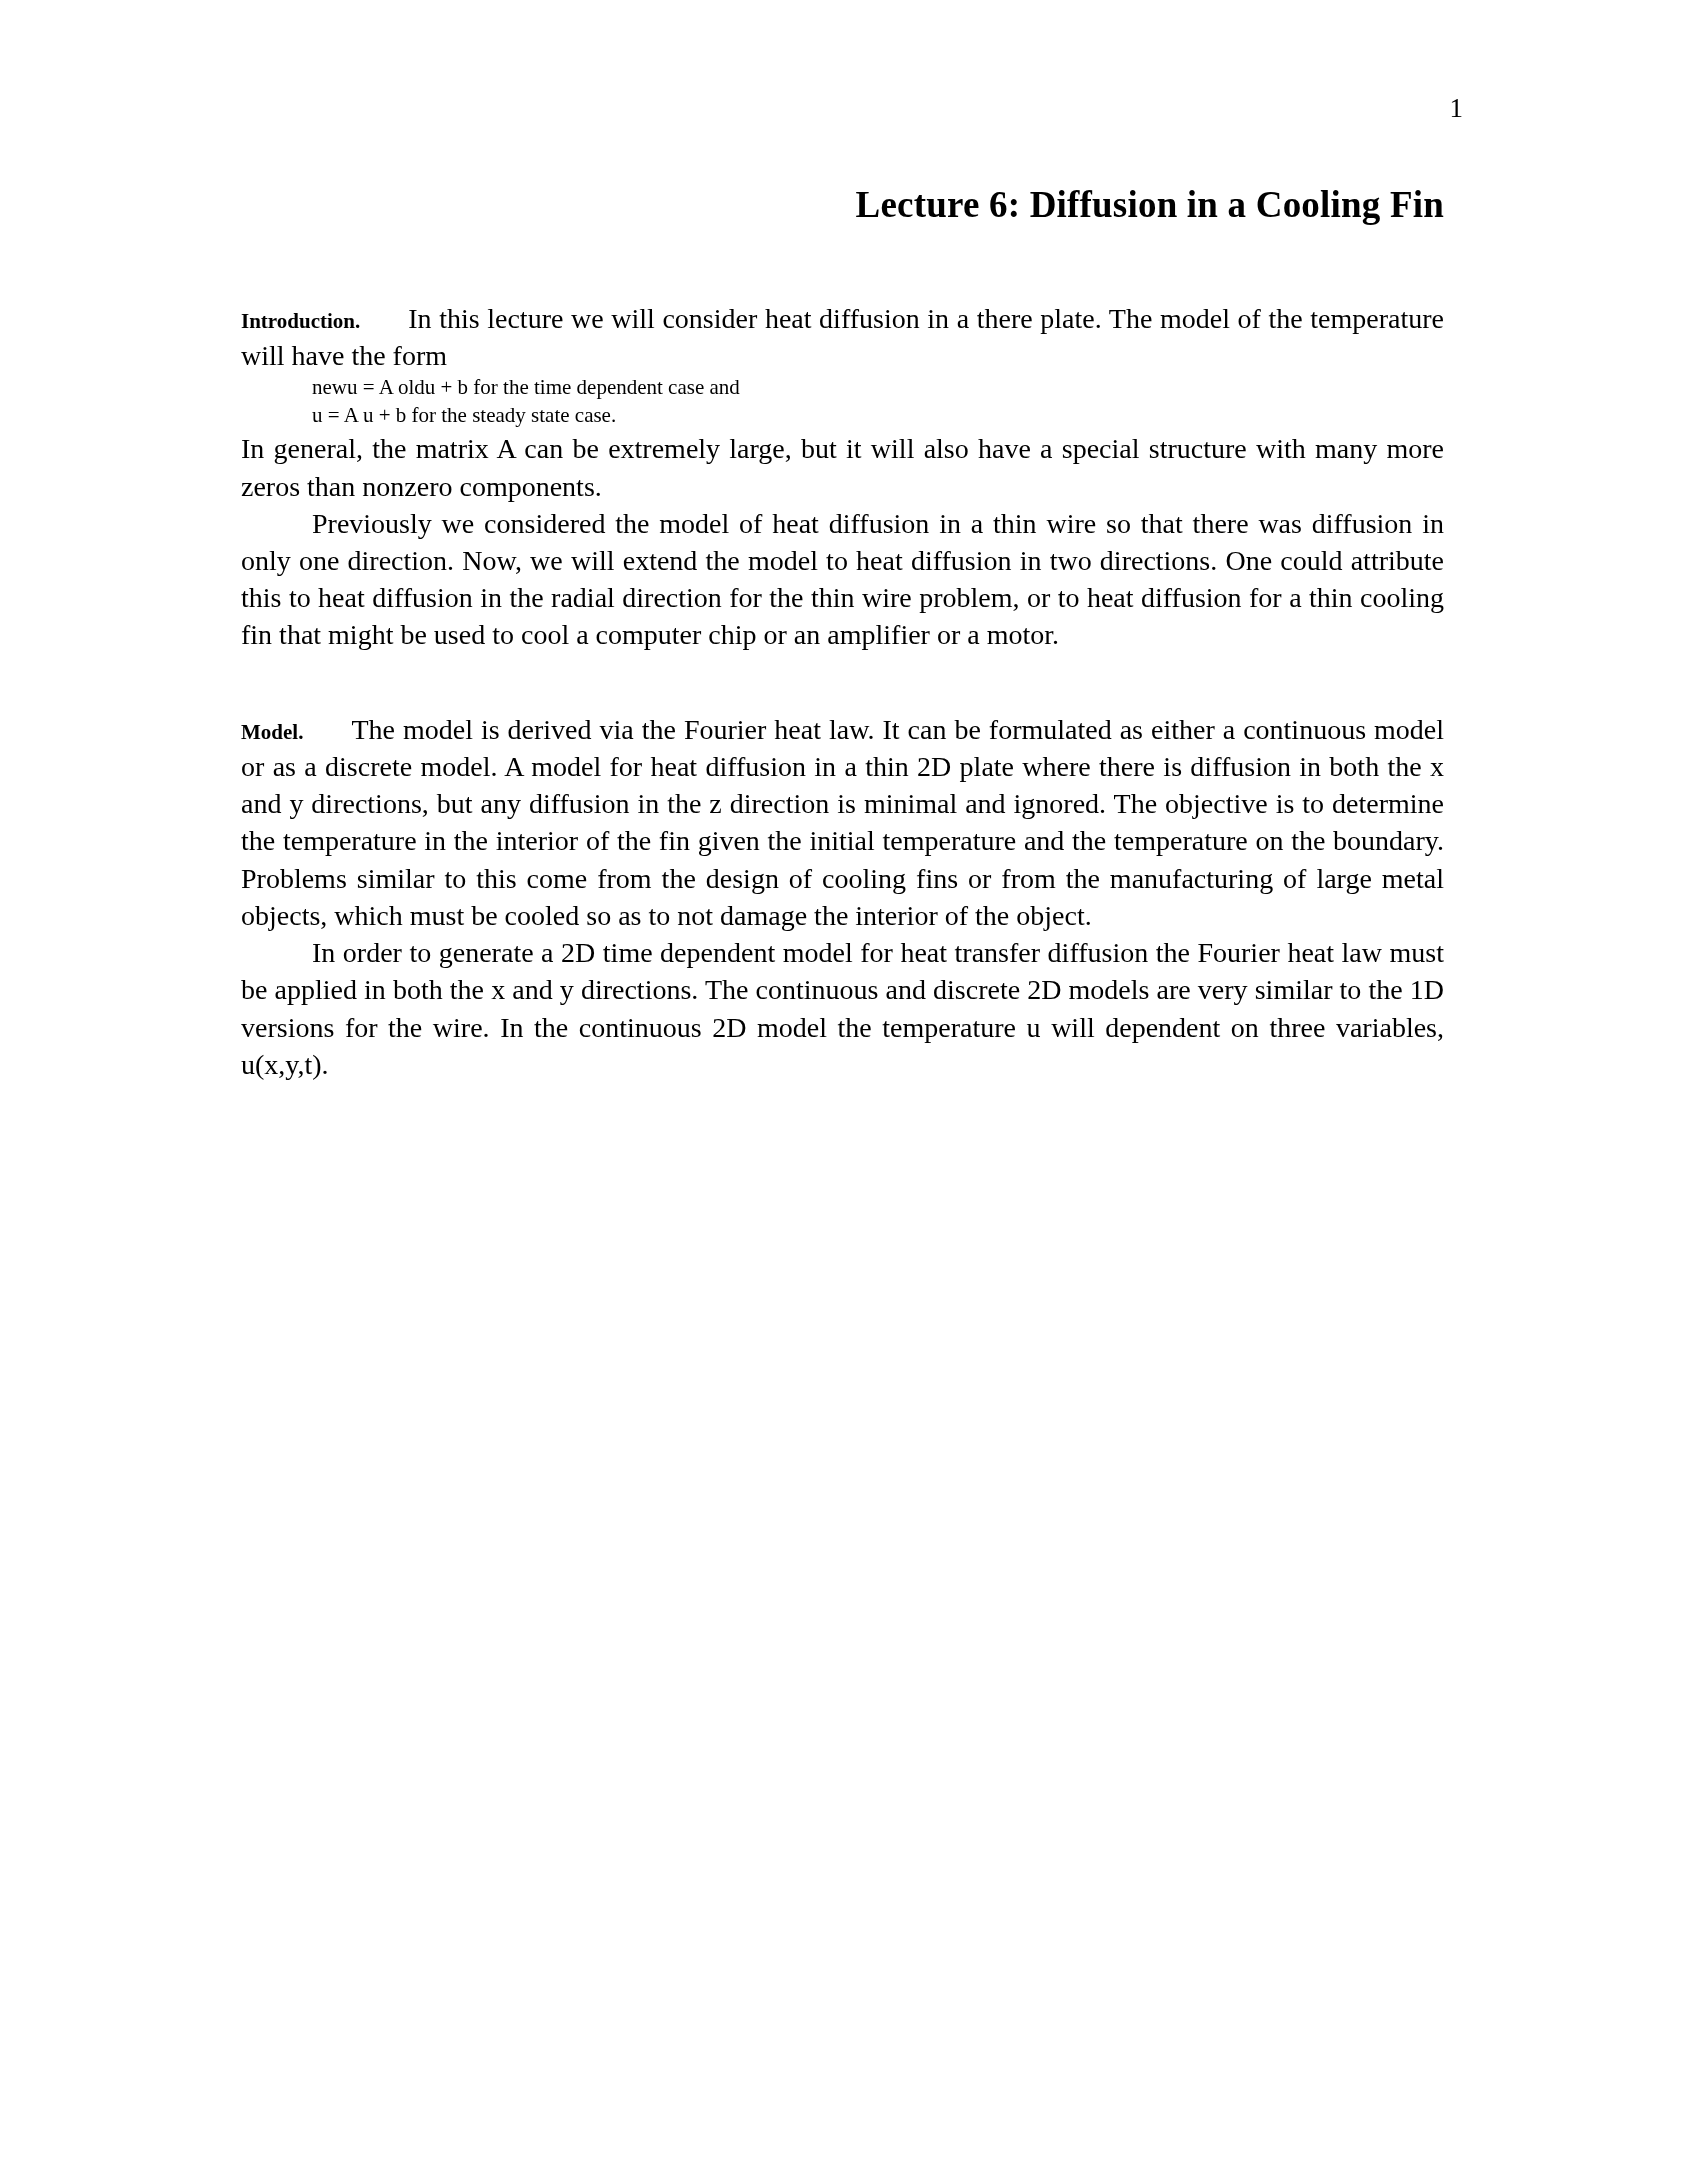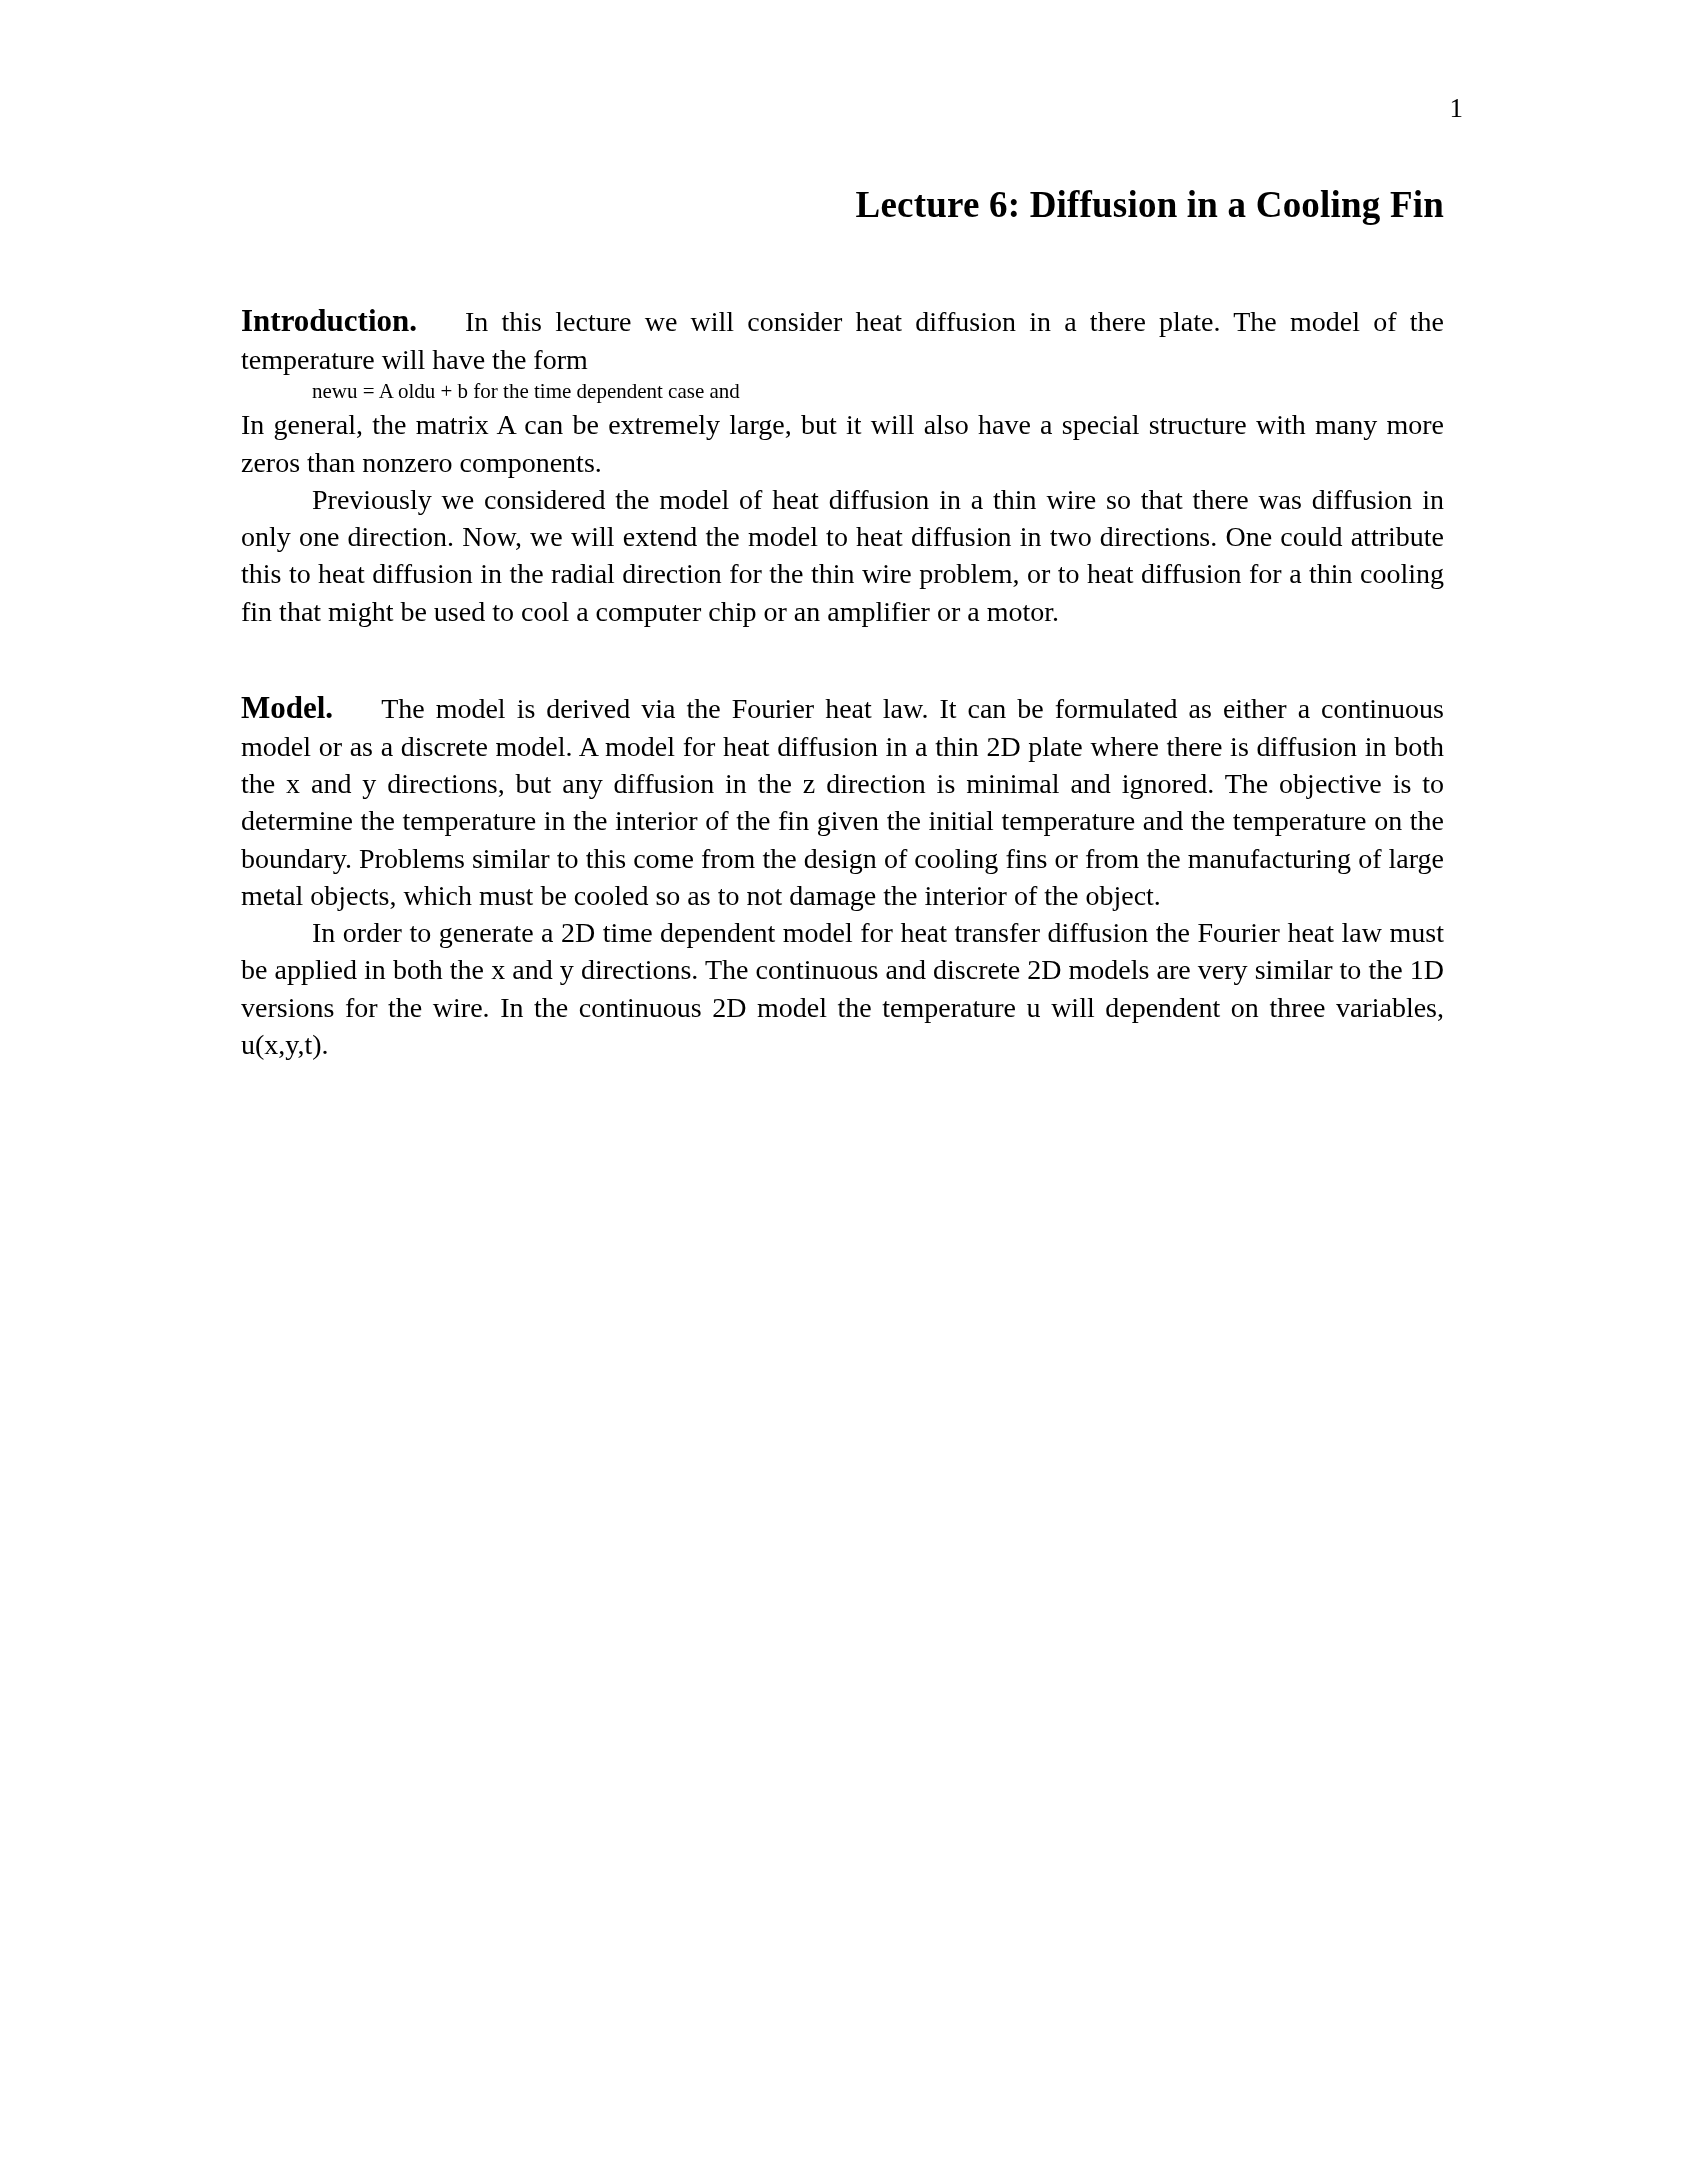--- a/index.html
+++ b/index.html
@@ -47,21 +47,21 @@
   .para {
     font-size: 28px;
     line-height: 1.33;
     text-align: justify;
     text-justify: inter-word;
     margin: 0;
   }
   .gap-title-to-intro { height: 74px; }
   .gap-section { height: 57px; }
   .run-in {
-    font-size: 31px;
+    font-size: 21px;
     font-weight: bold;
   }
   .run-in-space { display: inline-block; width: 48px; }
   .indent { display: inline-block; width: 71px; }
   .eqline {
     font-size: 21px;
     line-height: 1.33;
     margin: 0;
     padding-left: 71px;
     text-align: left;
@@ -76,20 +76,21 @@
 
   <div class="content">
 
     <h1 class="doc-title">Lecture 6:  Diffusion in a Cooling Fin</h1>
 
     <div class="gap-title-to-intro"></div>
 
     <p class="para"><span class="run-in">Introduction.</span><span class="run-in-space"></span><span>In this lecture we will consider heat diffusion in a there plate.  The model of the temperature will have the form</span></p>
 
     <p class="eqline">newu = A oldu + b for the time dependent case and</p>
+    <p class="eqline">u = A u + b for the steady state case.</p>
 
     <p class="para">In general, the matrix A can be extremely large, but it will also have a special structure with many more zeros than nonzero components.</p>
 
     <p class="para"><span class="indent"></span><span>Previously we considered the model of heat diffusion in a thin wire so that there was diffusion in only one direction.  Now, we will extend the model to heat diffusion in two directions.  One could attribute this to heat diffusion in the radial direction for the thin wire problem, or to heat diffusion for a thin cooling fin that might be used to cool a computer chip or an amplifier or a motor.</span></p>
 
     <div class="gap-section"></div>
 
     <p class="para"><span class="run-in">Model.</span><span class="run-in-space"></span><span>The model is derived via the Fourier heat law.  It can be formulated as either a continuous model or as a discrete model.  A model for heat diffusion in a thin 2D plate where there is diffusion in both the x and y directions, but any diffusion in the z direction is minimal and ignored.  The objective is to determine the temperature in the interior of the fin given the initial temperature and the temperature on the boundary.  Problems similar to this come from the design of cooling fins or from the manufacturing of  large metal objects, which must be cooled so as to not damage the interior of the object.</span></p>
 
     <p class="para"><span class="indent"></span><span>In order to generate a 2D time dependent model for heat transfer diffusion the Fourier heat law must be applied in both the x and y directions.  The continuous and discrete 2D models are very similar to the 1D versions for the wire.  In the continuous 2D model the temperature u will dependent on three variables, u(x,y,t).</span></p>

